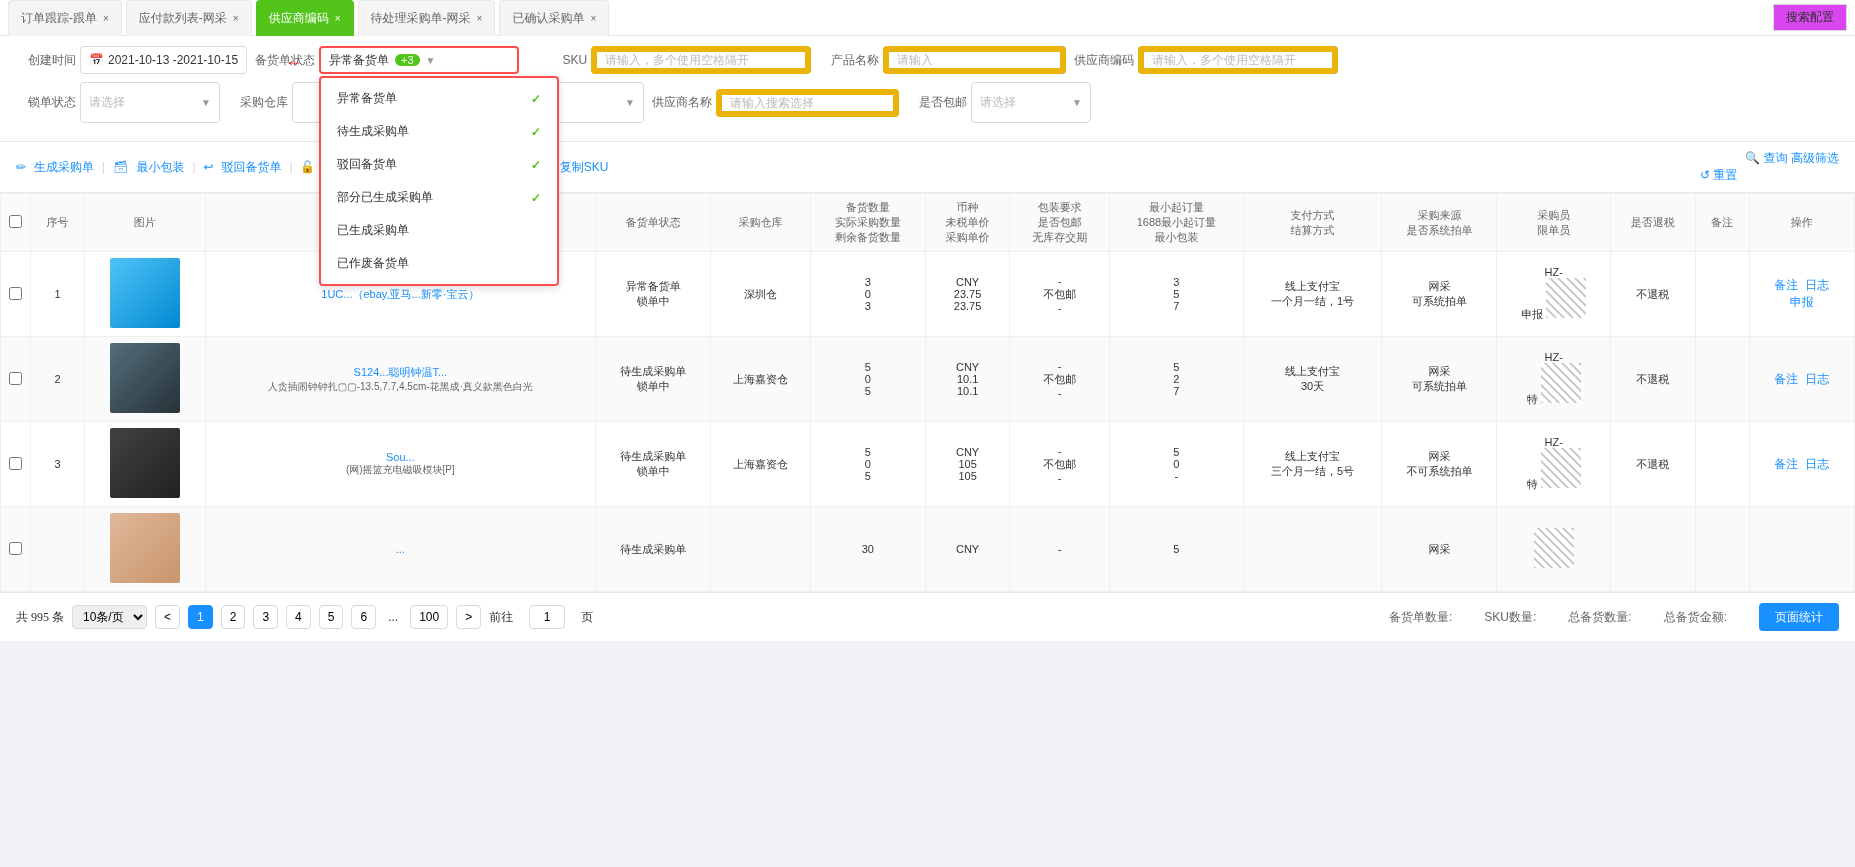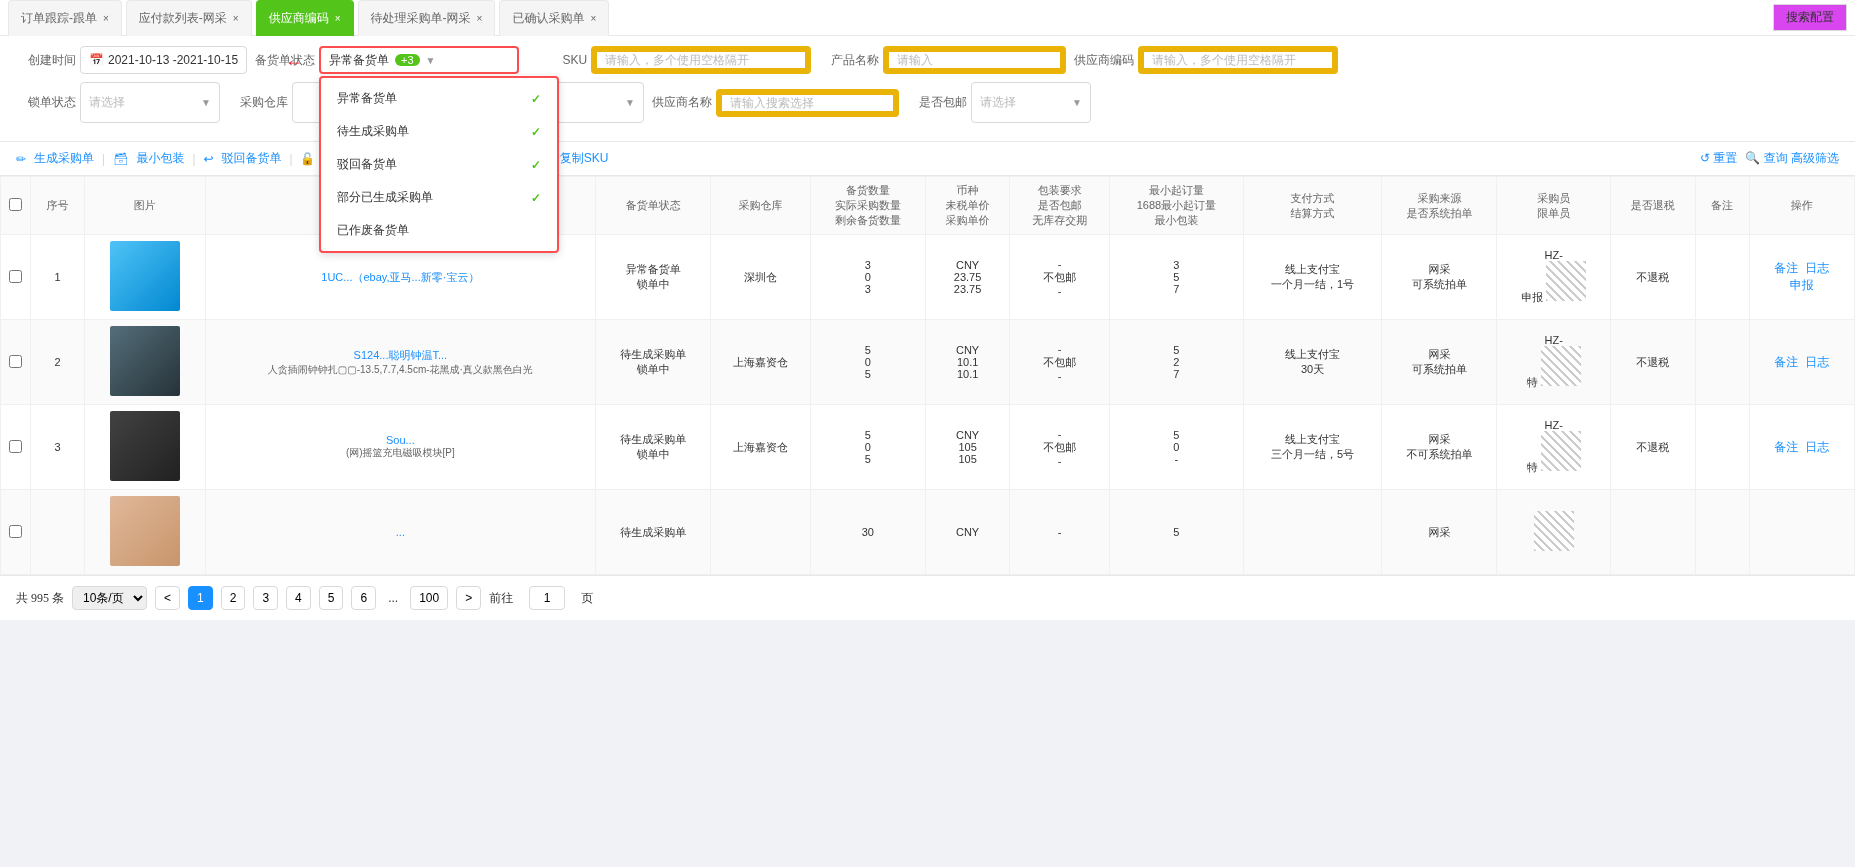--- a/index.html
+++ b/index.html
@@ -30,21 +30,21 @@
     .status-dropdown-menu { position: absolute; top: 30px; left: 0; background: #fff; border: 2px solid #ff4d4f; border-radius: 4px; z-index: 100; min-width: 240px; padding: 4px 0; box-shadow: 0 2px 8px rgba(0,0,0,0.15); }
     .dropdown-item { display: flex; align-items: center; justify-content: space-between; padding: 8px 16px; cursor: pointer; color: #333; }
     .dropdown-item .check-icon { color: #52c41a; font-weight: bold; }
     .dropdown-item.no-check .check-icon { visibility: hidden; }
 
     
     .action-bar { background: #fff; padding: 8px 16px; border-bottom: 1px solid #e8e8e8; display: flex; align-items: center; gap: 8px; }
     .action-btn { color: #1890ff; cursor: pointer; display: flex; align-items: center; gap: 3px; }
     .action-divider { color: #d9d9d9; }
     .right-actions { margin-left: auto; display: flex; gap: 8px; }
-    .reset-btn { color: #1890ff; cursor: pointer; }
+    .reset-btn { color: #1890ff; cursor: pointer; margin-top: 17px; }
     .query-btn { color: #1890ff; cursor: pointer; }
 
     
     .table-wrapper { background: #fff; overflow-x: auto; }
     table { width: 100%; border-collapse: collapse; }
     thead tr { background: #fafafa; }
     th, td { border: 1px solid #f0f0f0; padding: 6px 8px; text-align: center; vertical-align: middle; font-size: 11px; }
     th { color: #666; font-weight: normal; white-space: nowrap; }
     td { color: #333; }
     .product-link { color: #1890ff; text-decoration: none; font-size: 11px; }
@@ -136,20 +136,24 @@
           <div class="dropdown-item">
             <span>待生成采购单</span>
             <span class="check-icon">✓</span>
           </div>
           <div class="dropdown-item">
             <span>驳回备货单</span>
             <span class="check-icon">✓</span>
           </div>
           <div class="dropdown-item">
             <span>部分已生成采购单</span>
+            <span class="check-icon">✓</span>
+          </div>
+          <div class="dropdown-item no-check">
+            <span>已生成采购单</span>
             <span class="check-icon">✓</span>
           </div>
           <div class="dropdown-item no-check">
             <span>已作废备货单</span>
             <span class="check-icon">✓</span>
           </div>
         </div>
 
         <div style="position:absolute; left:-34px; top:50%; transform:translateY(-50%); color:#f5222d; font-size:18px; z-index:200;">←</div>
       </div>
@@ -401,13 +405,24 @@
   <button class="page-btn">6</button>
   <span class="page-dots">...</span>
   <button class="page-btn">100</button>
   <button class="page-btn">&gt;</button>
   <div class="page-jump">
     <span>前往</span>
     <input type="text" value="1" style="">
     <span>页</span>
   </div>
 
+  <div class="pagination-right">
+    <span class="stat-label">备货单数量:</span>
+    <span class="stat-value"></span>
+    <span class="stat-label">SKU数量:</span>
+    <span class="stat-value"></span>
+    <span class="stat-label">总备货数量:</span>
+    <span class="stat-value"></span>
+    <span class="stat-label">总备货金额:</span>
+    <span class="stat-value"></span>
+    <button class="page-total-btn">页面统计</button>
+  </div>
 </div>
 
 </body></html>

